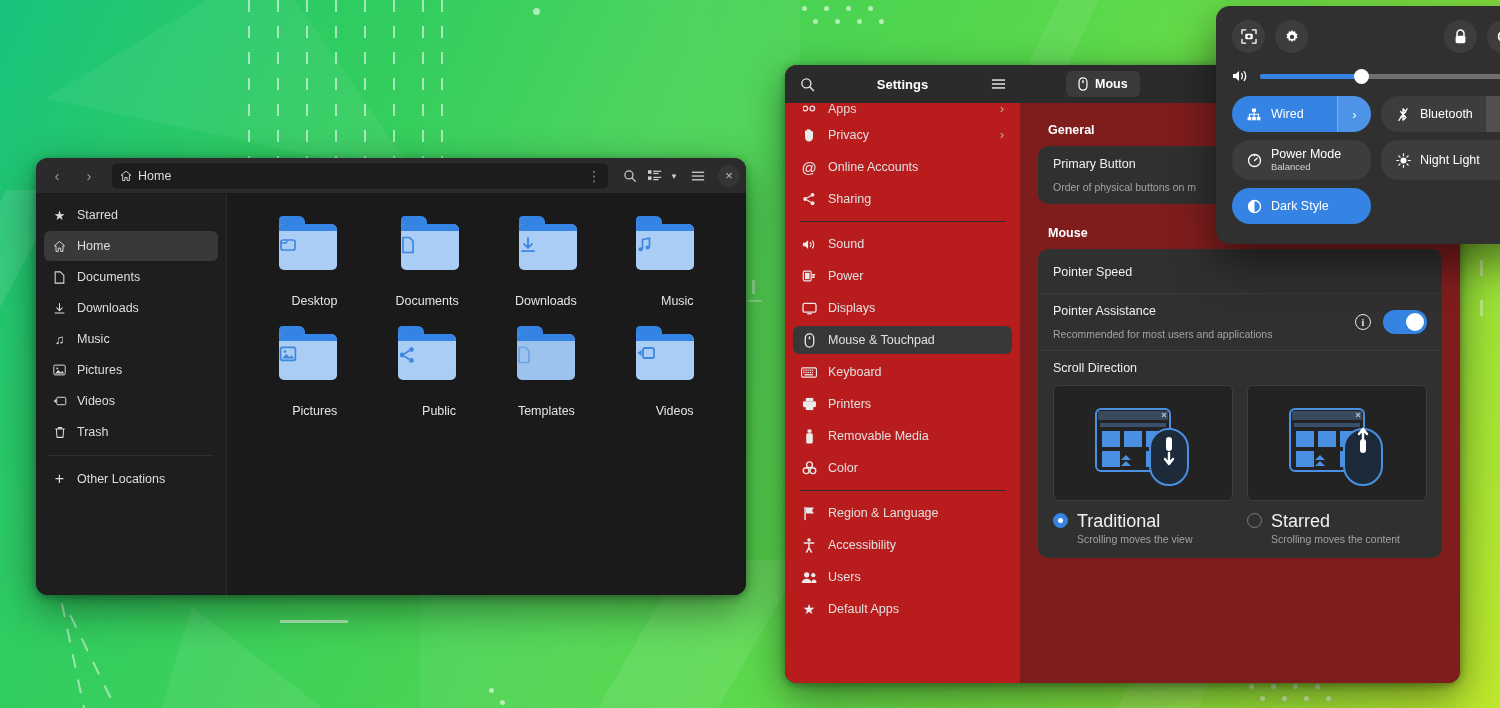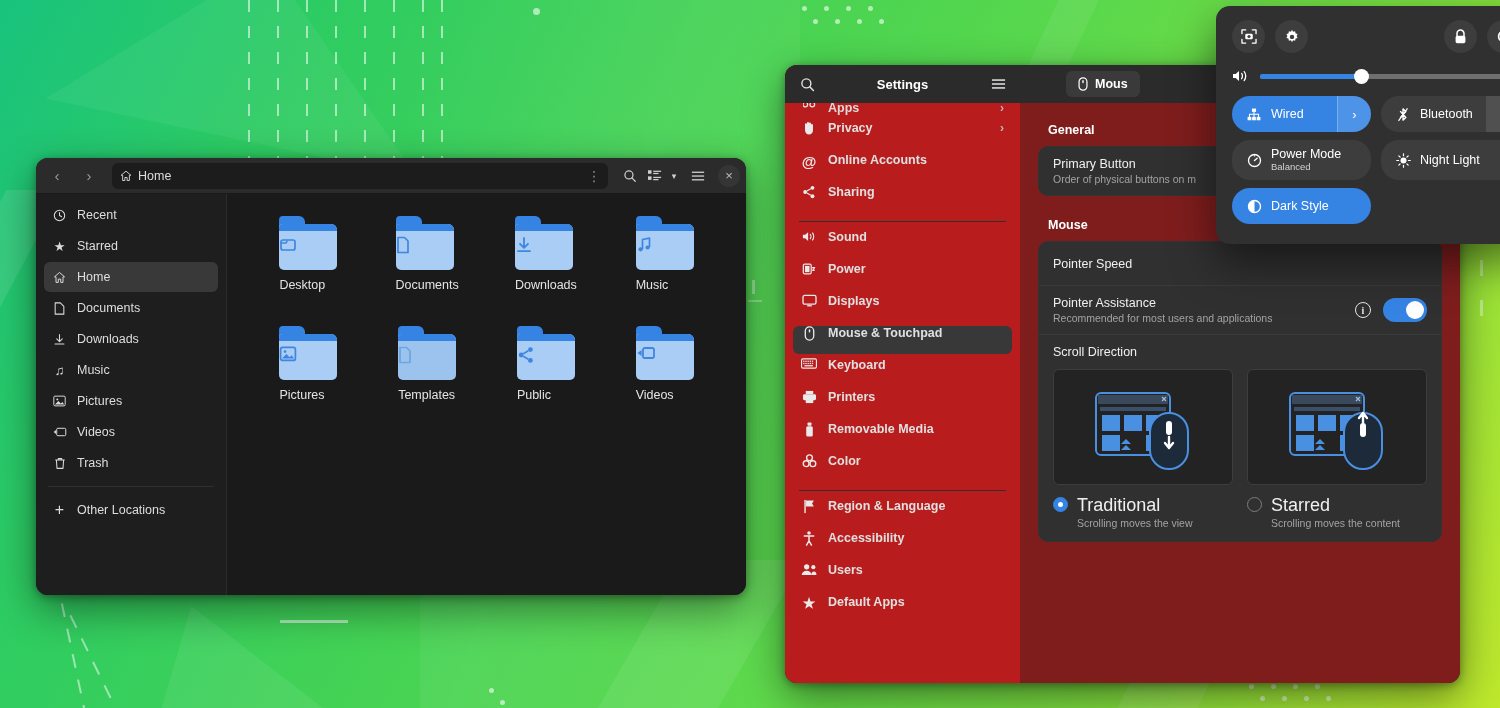--- a/index.html
+++ b/index.html
@@ -129,21 +129,21 @@
   .side-sep { height: 1px; background: #2f2f2f; margin: 8px 4px; }
   #files-main {
     flex: 1; background: #1a1a1a;
     padding: 22px 22px 0 22px;
     display: grid;
     grid-template-columns: repeat(4, 1fr);
     grid-auto-rows: 110px;
     justify-items: center;
     align-content: start;
   }
-  .folder-cell { display: flex; flex-direction: column; align-items: flex-start; gap: 8px; }
+  .folder-cell { display: flex; flex-direction: column; align-items: flex-end; gap: 24px; }
   .folder-ico { position: relative; width: 58px; height: 54px; }
   .folder-tab {
     position: absolute; left: 0; top: 0; width: 26px; height: 13px;
     background: #3584e4; border-radius: 4px 6px 0 0;
   }
   .folder-body {
     position: absolute; left: 0; top: 8px; width: 58px; height: 46px;
     background: #a9cdf5; border-radius: 4px 6px 5px 5px;
   }
   .folder-body::before {
@@ -169,23 +169,23 @@
   #set-sidebar-head {
     height: 38px; display: flex; align-items: center;
     padding: 0 12px; background: #2b2b2b;
   }
   #set-sidebar-head .s-title {
     flex: 1; text-align: center; font-size: 13px; font-weight: bold; color: #fff;
   }
   #set-sidebar-head .s-ico { width: 20px; color: #e2e2e2; font-size: 14px; display:flex; align-items:center; justify-content:center;}
   #set-list { flex: 1; overflow: hidden; padding: 0 8px; }
   .set-item {
-    display: flex; align-items: flex-start; gap: 11px;
+    display: flex; align-items: center; gap: 11px;
     height: 28px; margin: 4px 0; padding: 0 8px; border-radius: 6px;
-    font-size: 12.5px; color: #e0e0e0; font-weight: bold;
+    font-size: 12.5px; color: #e0e0e0;
   }
   .set-item.active { background: #383838; }
   .set-item.clipped { opacity: 0.95; }
   .set-ico { width: 16px; font-size: 12px; color: #eaeaea; display:flex; align-items:center; justify-content:center; }
   .set-chev { margin-left: auto; color: #bdbdbd; font-size: 12px; }
   .set-sep { height: 1px; background: #303030; margin: 8px 6px; }
 
   #set-content { flex: 1; background: #7f1d1d; position: relative; }
   #set-tabbar {
     height: 38px; background: #2b2b2b;
@@ -201,21 +201,21 @@
   .card {
     background: #303030; border-radius: 10px; overflow: hidden;
     border: 1px solid #333;
   }
   .row {
     display: flex; align-items: center;
     padding: 10px 14px; min-height: 44px;
     border-bottom: 1px solid #3a3a3a;
   }
   .row:last-child { border-bottom: none; }
-  .row-text { display: flex; flex-direction: column; gap: 2px; }
+  .row-text { display: flex; flex-direction: column; gap: 10px; }
   .row-title { font-size: 12.5px; color: #f0f0f0; }
   .row-sub { font-size: 10.5px; color: #a3a3a3; }
   .spacer { flex: 1; }
 
   .slider-wrap { width: 190px; display: flex; flex-direction: column; gap: 3px; }
   .slider-track {
     position: relative; height: 4px; background: #6a6a6a; border-radius: 2px;
   }
   .slider-fill { position: absolute; left:0; top:0; height: 4px; background: #3584e4; border-radius: 2px; }
   .slider-knob {
@@ -399,29 +399,20 @@
           <rect x="1" y="5.3" width="14" height="1.5" fill="#cfcfcf"></rect>
           <rect x="1" y="9.6" width="14" height="1.5" fill="#cfcfcf"></rect>
         </svg>
     </div>
     <div class="hdr-icon" style="background:#353535;border-radius:50%;width:22px;height:22px;margin-left:4px;font-size:13px;color:#bdbdbd">×</div>
   </div>
 
   <div id="files-body">
     <div id="files-sidebar">
       <div class="side-item">
-        <span class="si-ico">
-            <svg width="13" height="13" viewBox="0 0 16 16">
-              <circle cx="8" cy="8" r="6.4" fill="none" stroke="#dcdcdc" stroke-width="1.3"></circle>
-              <path d="M8 4.4V8l2.6 1.6" fill="none" stroke="#dcdcdc" stroke-width="1.3" stroke-linecap="round"></path>
-            </svg>
-          </span>
-        <span>Recent</span>
-      </div>
-      <div class="side-item">
         <span class="si-ico">★</span>
         <span>Starred</span>
       </div>
       <div class="side-item active">
         <span class="si-ico">
             <svg width="13" height="13" viewBox="0 0 16 16">
               <path d="M8 1.8 1.8 7.2h1.9v6.8h2.8V10h3v4h2.8V7.2h1.9z" fill="none" stroke="#dcdcdc" stroke-width="1.2" stroke-linejoin="round"></path>
             </svg>
           </span>
         <span>Home</span>
@@ -543,49 +534,49 @@
             <div class="folder-body"></div>
           <div class="folder-glyph">
               <svg width="18" height="16" viewBox="0 0 18 16">
                 <rect x="1.6" y="1.4" width="14.8" height="13" rx="2" fill="none" stroke="#3f86e0" stroke-width="1.7"></rect>
                 <circle cx="6" cy="5.6" r="1.3" fill="#3f86e0"></circle>
                 <path d="M3 12.4 7.4 8l3.2 3.2 2.2-2 2.2 3.2z" fill="#3f86e0"></path>
               </svg>
             </div>
         </div>
         <div class="folder-label">Pictures</div>
-      </div>
-
-      <div class="folder-cell">
-        <div class="folder-ico">
-          <div class="folder-tab"></div>
-            <div class="folder-body" style="background:#9cc3ee"></div>
-          <div class="folder-glyph">
-              <svg width="14" height="18" viewBox="0 0 14 18">
-                <path d="M2 1.5h6.5L12 5v11.5H2z" fill="none" stroke="#6ba5e3" stroke-width="1.7" stroke-linejoin="round"></path>
-              </svg>
-            </div>
-        </div>
-        <div class="folder-label">Templates</div>
       </div>
 
       <div class="folder-cell">
         <div class="folder-ico">
           <div class="folder-tab"></div>
             <div class="folder-body"></div>
           <div class="folder-glyph">
               <svg width="18" height="18" viewBox="0 0 18 18">
                 <circle cx="13.4" cy="3.6" r="2.4" fill="#3f86e0"></circle>
                 <circle cx="4.2" cy="9" r="2.4" fill="#3f86e0"></circle>
                 <circle cx="13.4" cy="14.4" r="2.4" fill="#3f86e0"></circle>
                 <path d="M6.3 7.8 11.3 4.8M6.3 10.2l5 3" stroke="#3f86e0" stroke-width="1.6"></path>
               </svg>
             </div>
         </div>
         <div class="folder-label">Public</div>
+      </div>
+
+      <div class="folder-cell">
+        <div class="folder-ico">
+          <div class="folder-tab"></div>
+            <div class="folder-body" style="background:#9cc3ee"></div>
+          <div class="folder-glyph">
+              <svg width="14" height="18" viewBox="0 0 14 18">
+                <path d="M2 1.5h6.5L12 5v11.5H2z" fill="none" stroke="#6ba5e3" stroke-width="1.7" stroke-linejoin="round"></path>
+              </svg>
+            </div>
+        </div>
+        <div class="folder-label">Templates</div>
       </div>
 
       <div class="folder-cell">
         <div class="folder-ico">
           <div class="folder-tab"></div>
             <div class="folder-body"></div>
           <div class="folder-glyph">
               <svg width="20" height="14" viewBox="0 0 20 14">
                 <rect x="7" y="2" width="11" height="10" rx="1.8" fill="none" stroke="#3f86e0" stroke-width="1.8"></rect>
                 <path d="M5.6 4v6L1.4 7z" fill="#3f86e0"></path>

